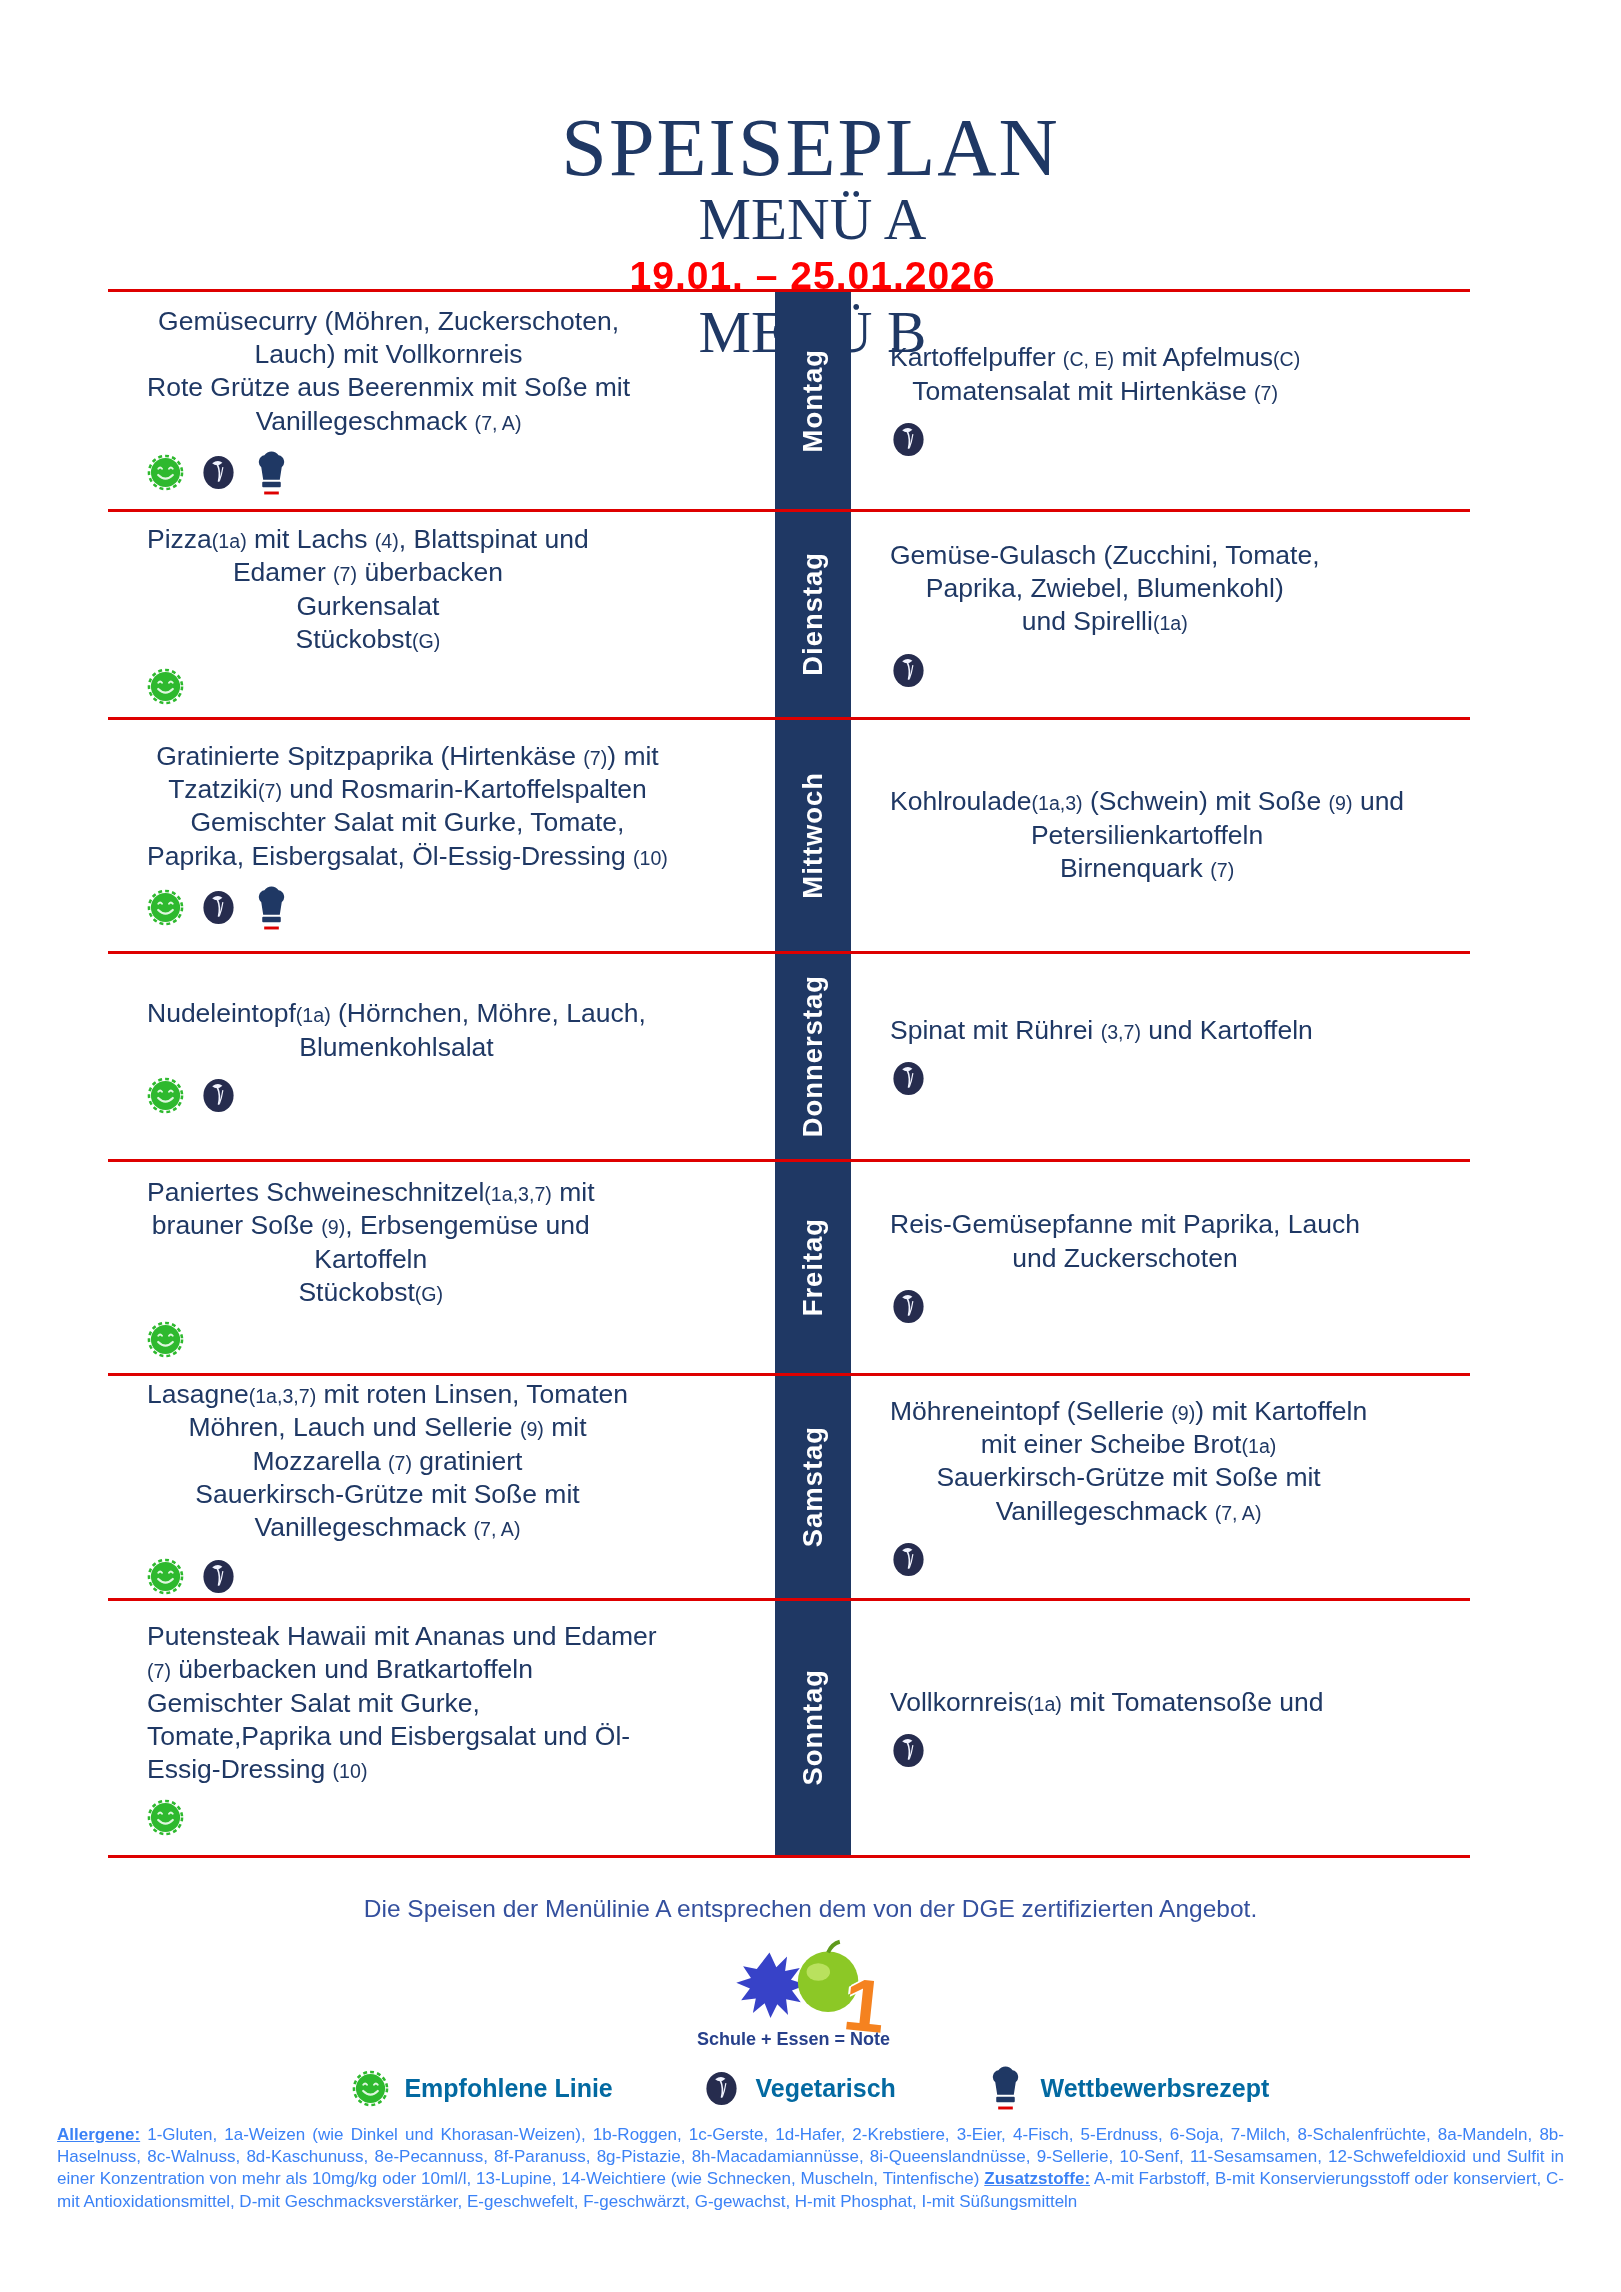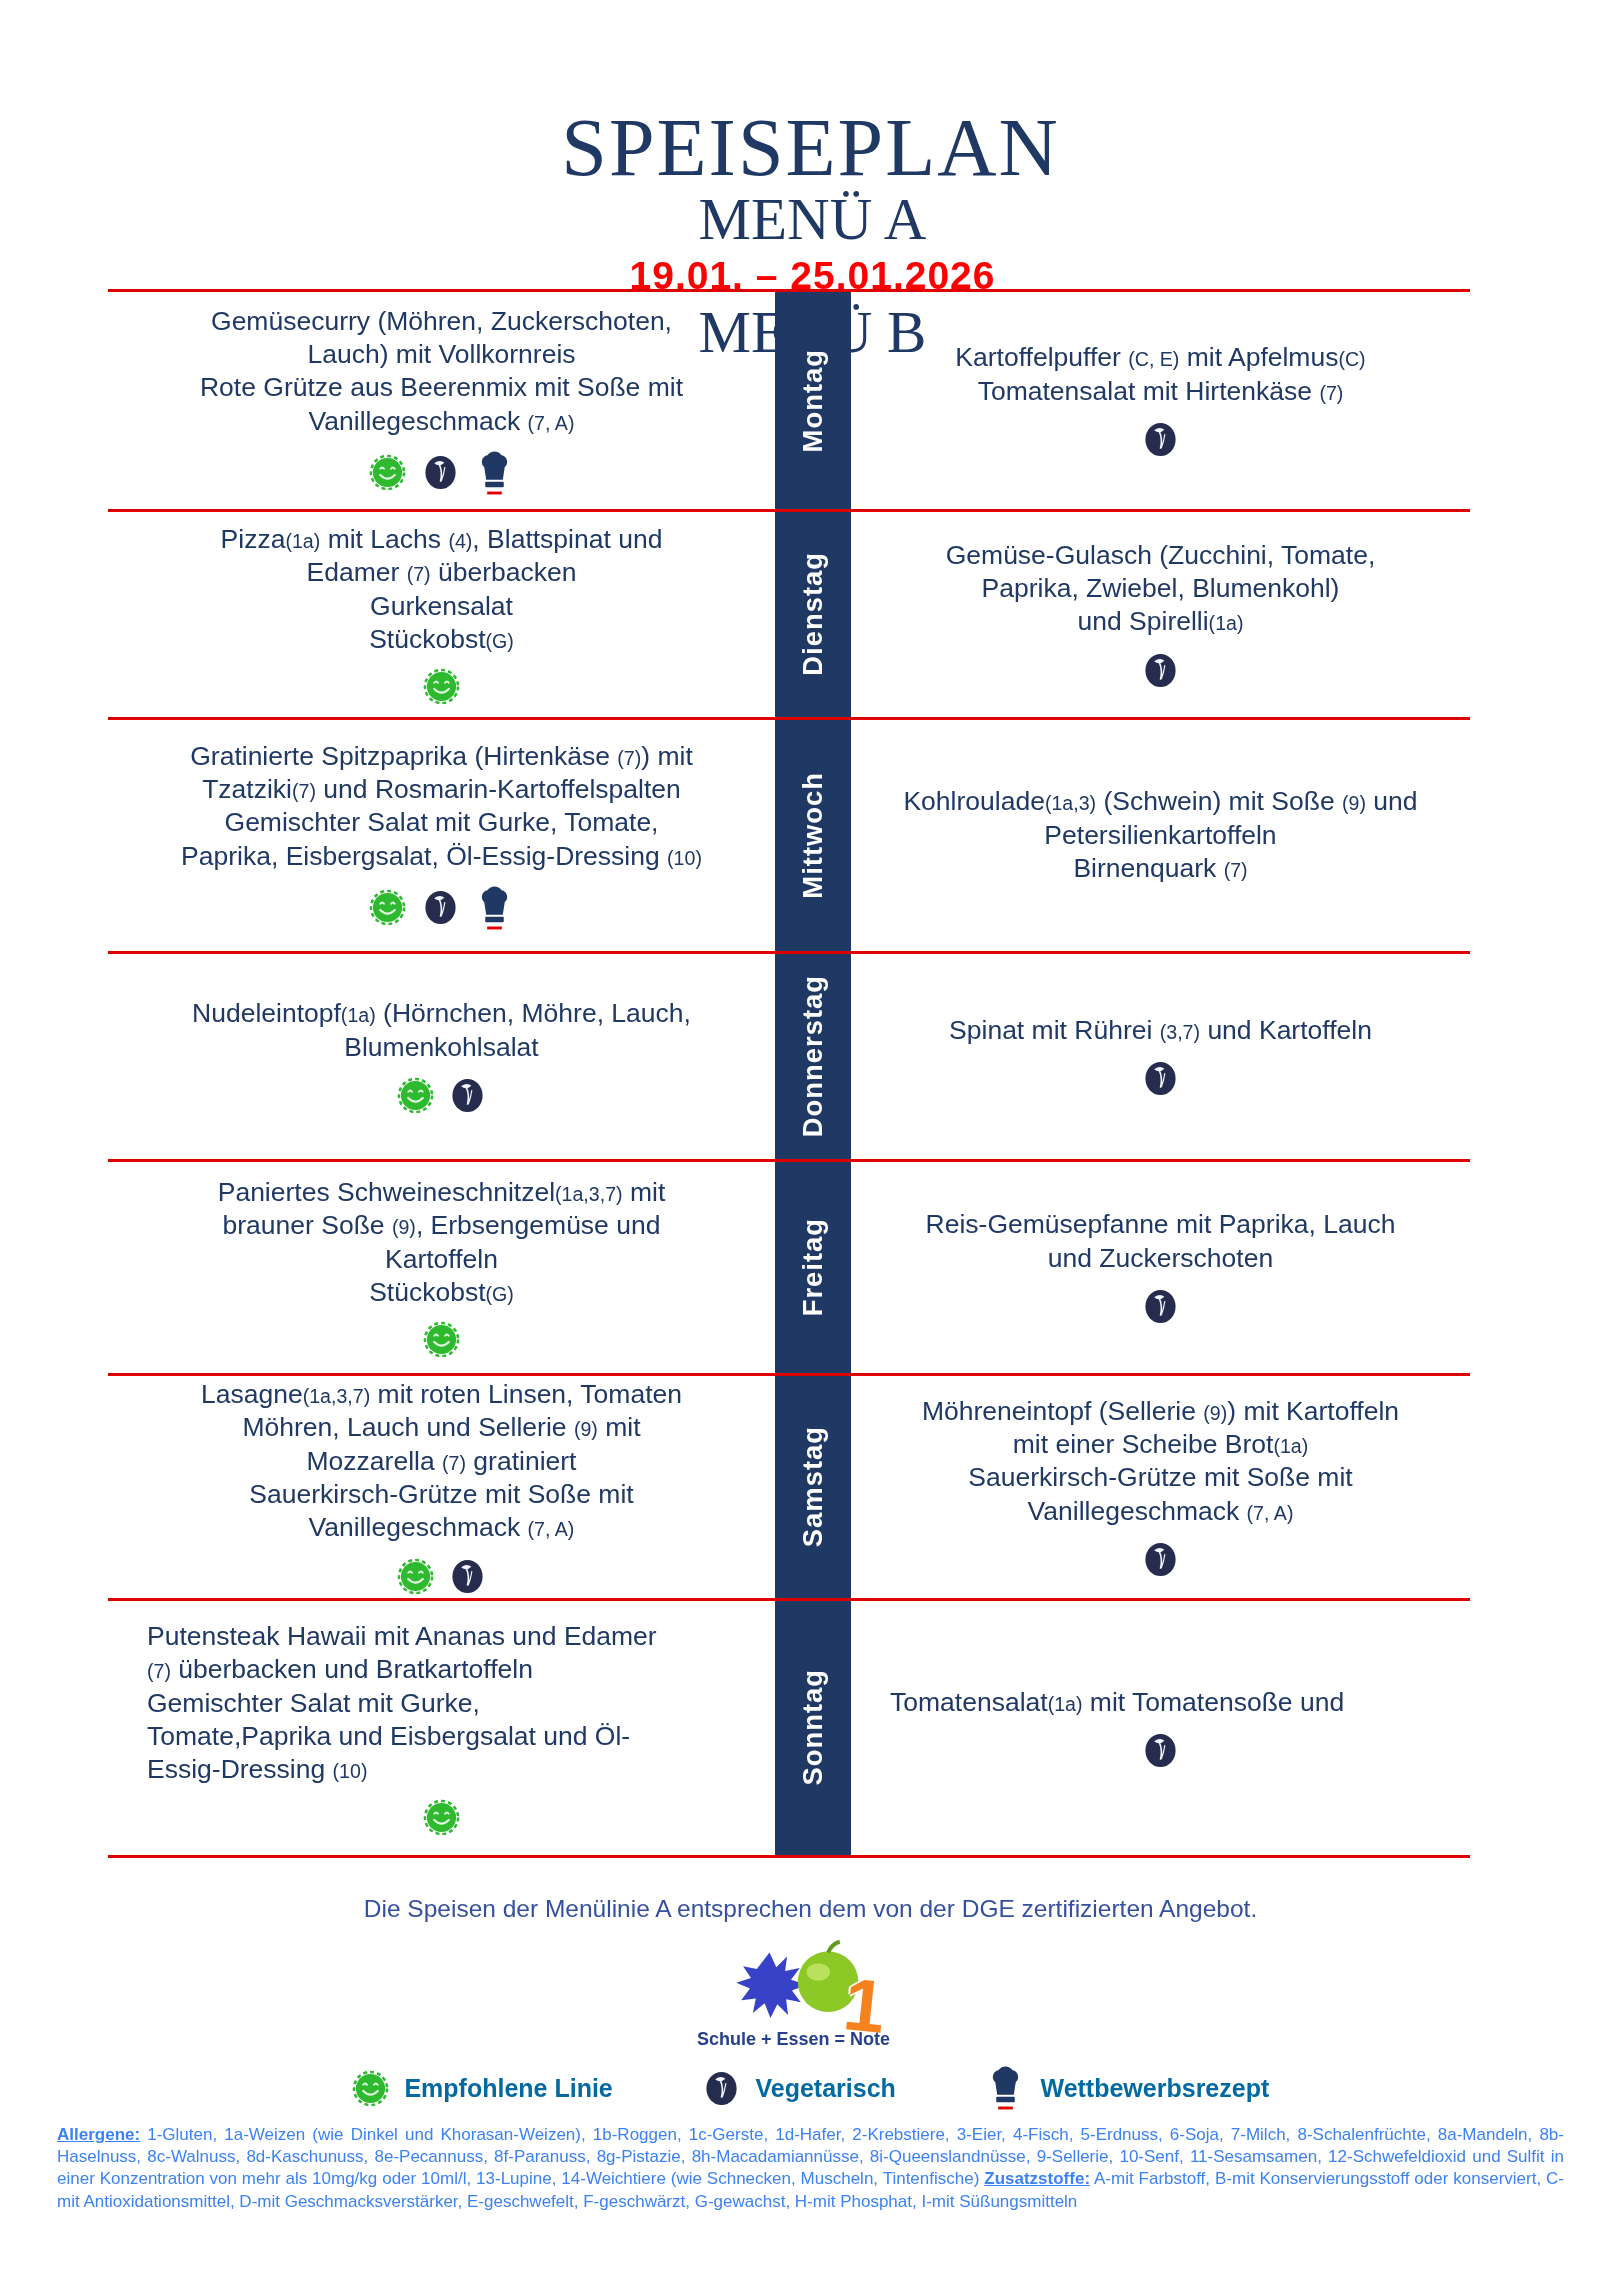--- a/index.html
+++ b/index.html
@@ -23,21 +23,21 @@
   .plan{margin:25.5px 0 0 108px;width:1362px;border-bottom:3.9px solid #de0000;}
   .row{display:grid;grid-template-columns:667px 76px 619px;border-top:3.9px solid #de0000;}
   .row:nth-child(1){height:217px}
   .row:nth-child(2){height:205px}
   .row:nth-child(3){height:231px}
   .row:nth-child(4){height:205px}
   .row:nth-child(5){height:211px}
   .row:nth-child(6){height:222px}
   .row:nth-child(7){height:254px}
   .cell{
-    display:flex;flex-direction:column;align-items:center;justify-content:center;
+    display:flex;flex-direction:column;align-items:flex-start;justify-content:center;
     gap:11.8px;padding:22px 39px;box-sizing:border-box;overflow:hidden;
   }
   .lines{font-size:26.5px;line-height:1.26;text-align:center;color:#1f3864;}
   .cell.left .lines{text-align:left;width:100%;}
   .lines .sm{font-size:19.6px;}
   .icons{display:flex;align-items:center;gap:15.7px;}
   .day{background:#1f3864;display:flex;align-items:center;justify-content:center;}
   .day-label{
     writing-mode:vertical-rl;transform:rotate(180deg);
     color:#ffffff;font-weight:bold;font-size:27.4px;letter-spacing:1px;
@@ -370,21 +370,21 @@
     <path d="M11.5 21.5 q7.5 7.5 15 0" stroke="#dff7df" stroke-width="2.2" fill="none" stroke-linecap="round"></path>
   </svg>
 </span>
           </div>
         </div>
         <div class="day">
           <span class="day-label">Sonntag</span>
         </div>
         <div class="cell cell-b left">
           <div class="lines">
-            <div class="line"><span>Tomatensalat</span><span class="sm">(1a)</span><span> mit Tomatensoße und</span></div>
+            <div class="line"><span>Vollkornreis</span><span class="sm">(1a)</span><span> mit Tomatensoße und</span></div>
           </div>
           <div class="icons">
             <span class="icon">
   <svg width="37" height="39" viewBox="0 0 38 40" aria-hidden="true">
     <ellipse cx="19" cy="20" rx="15.5" ry="17" fill="#262c4e"></ellipse>
     <path d="M12.5 10.5 q6 -4.5 10.5 -0.5 q-5.5 5 -10.5 0.5 z" fill="#f2f4ff"></path>
     <path d="M17.8 11.5 q3.6 8.5 1.2 18" stroke="#f2f4ff" stroke-width="1.7" fill="none"></path>
     <path d="M23.5 14.5 q-1.2 8 -3.6 14" stroke="#f2f4ff" stroke-width="1.2" fill="none"></path>
   </svg>
 </span>

